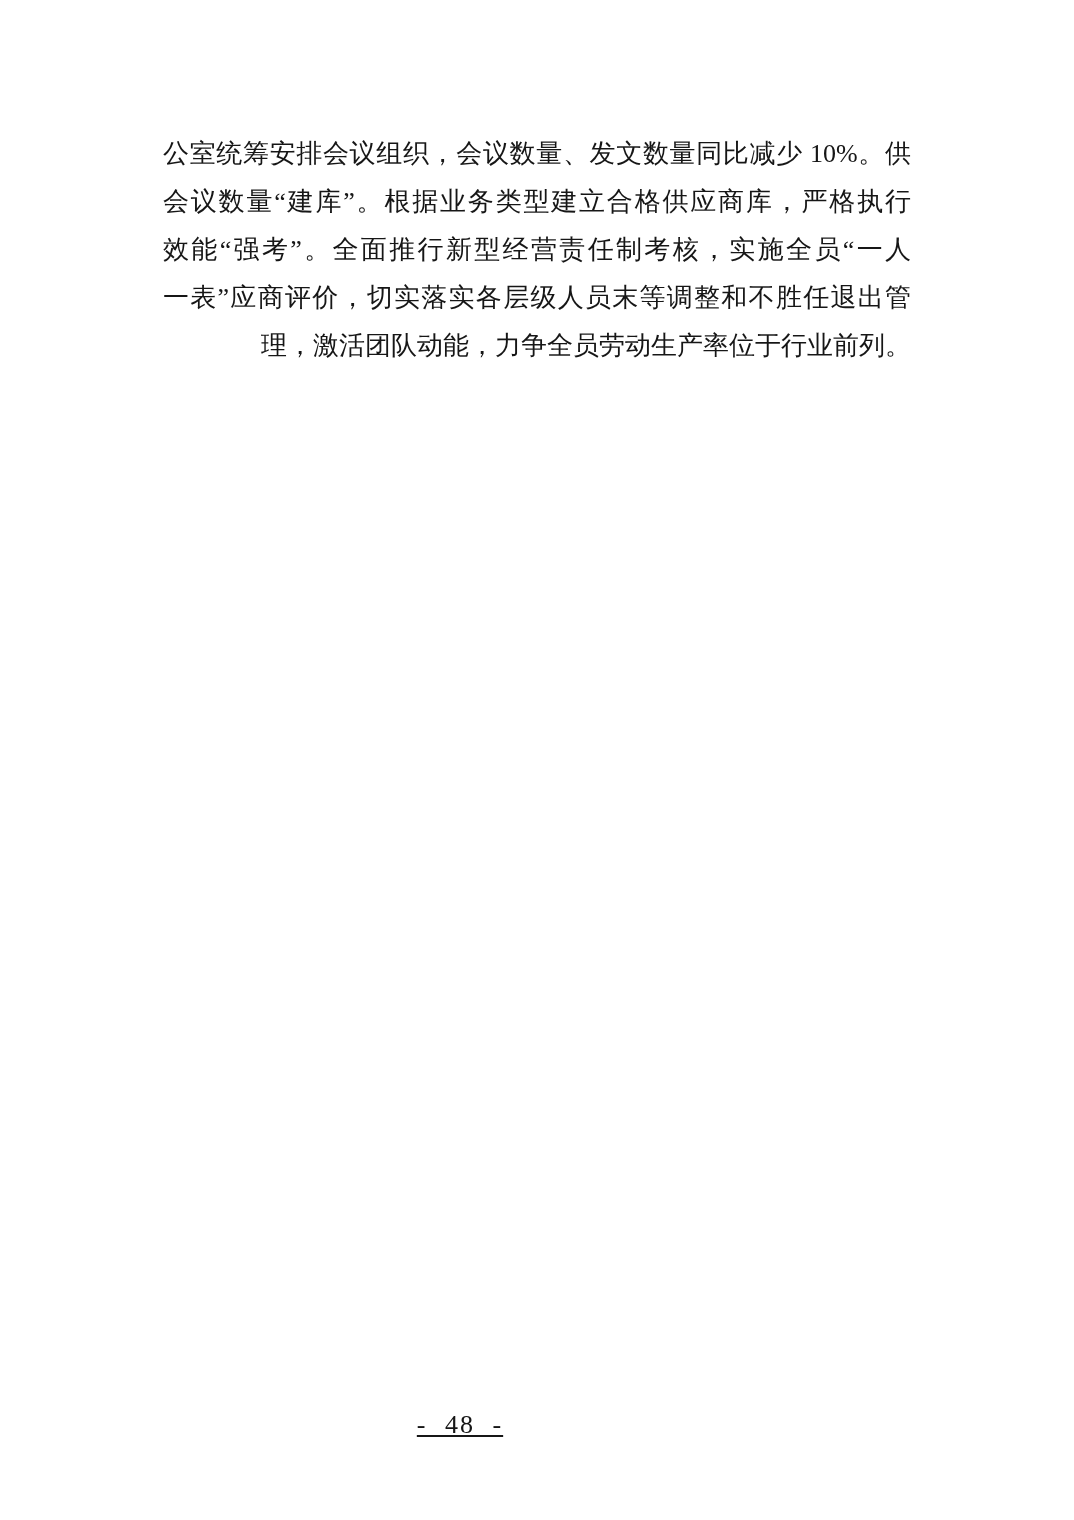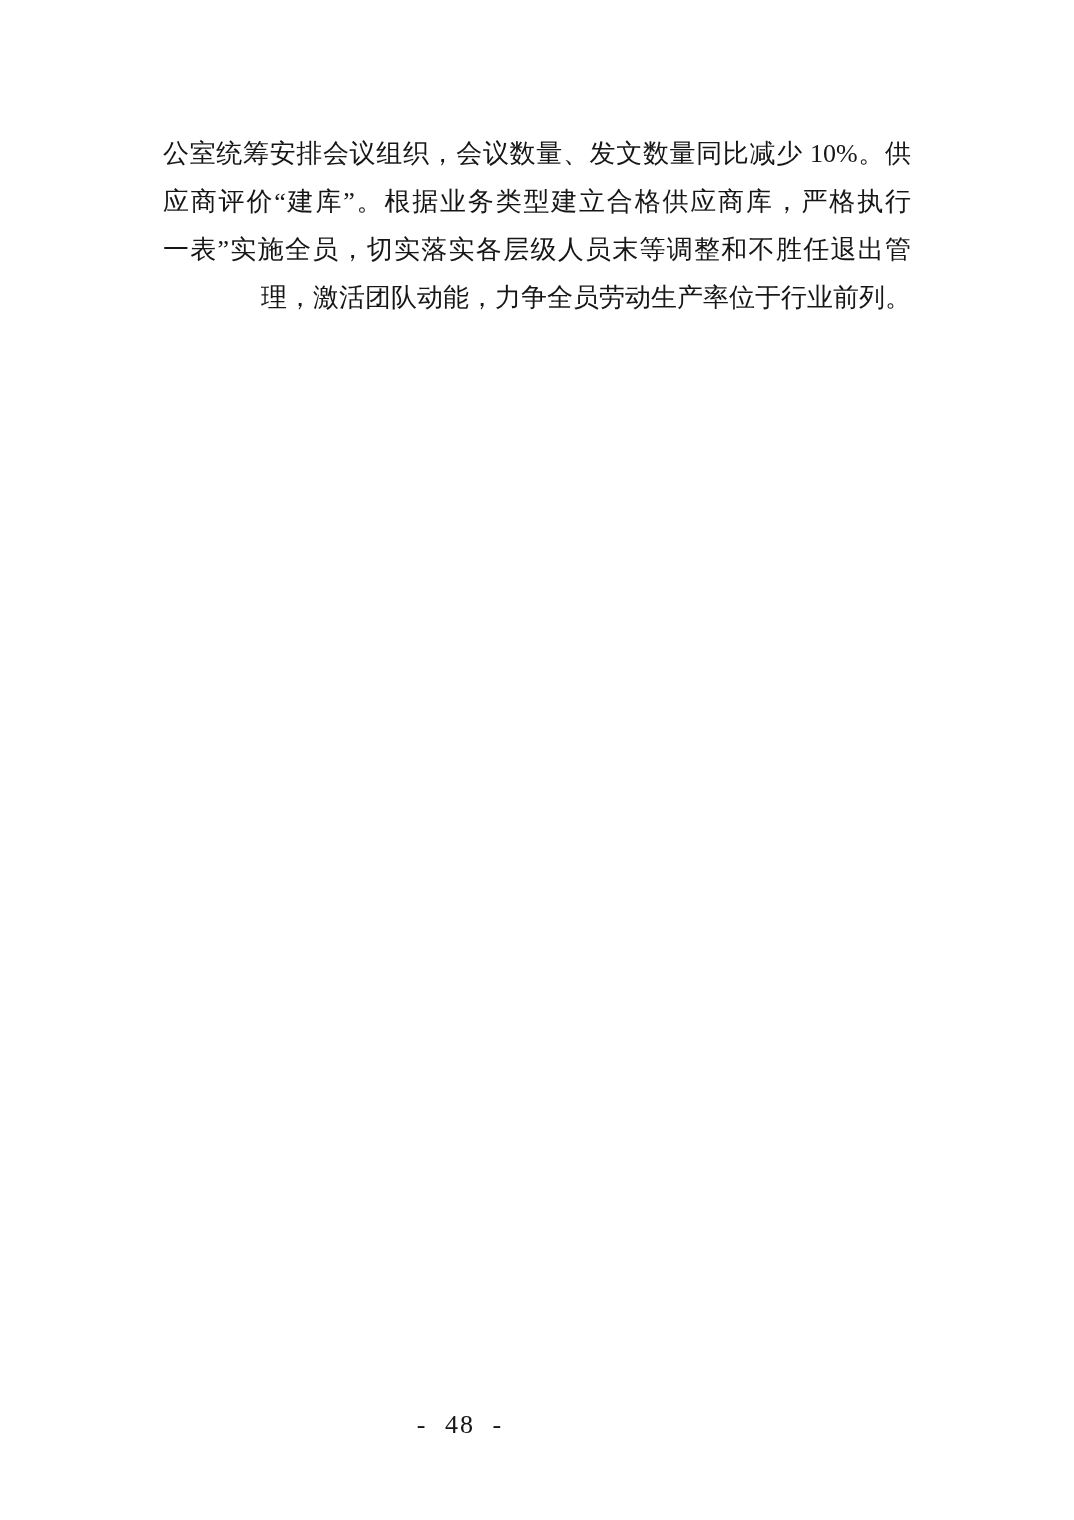--- a/index.html
+++ b/index.html
@@ -44,26 +44,28 @@
     position: absolute;
     top: 1408px;
     left: 0;
     width: 100%;
     text-align: center;
     font-size: 26px;
     line-height: 34px;
     letter-spacing: 2px;
     word-spacing: 9px;
     color: #161616;
+    text-decoration: underline;
   }
 </style>
 </head>
 <body>
 
 <div class="page">
   <div class="body-text">
     <div class="line justified">公室统筹安排会议组织，会议数量、发文数量同比减少 10%。供</div>
-    <div class="line justified">应商评价“建库”。根据业务类型建立合格供应商库，严格执行</div>
-    <div class="line justified">一表”实施全员，切实落实各层级人员末等调整和不胜任退出管</div>
+    <div class="line justified">会议数量“建库”。根据业务类型建立合格供应商库，严格执行</div>
+    <div class="line justified">效能“强考”。全面推行新型经营责任制考核，实施全员“一人</div>
+    <div class="line justified">一表”应商评价，切实落实各层级人员末等调整和不胜任退出管</div>
     <div class="line last">理，激活团队动能，力争全员劳动生产率位于行业前列。</div>
   </div>
   <div class="page-footer">- 48 -</div>
 </div>
 
 </body></html>

